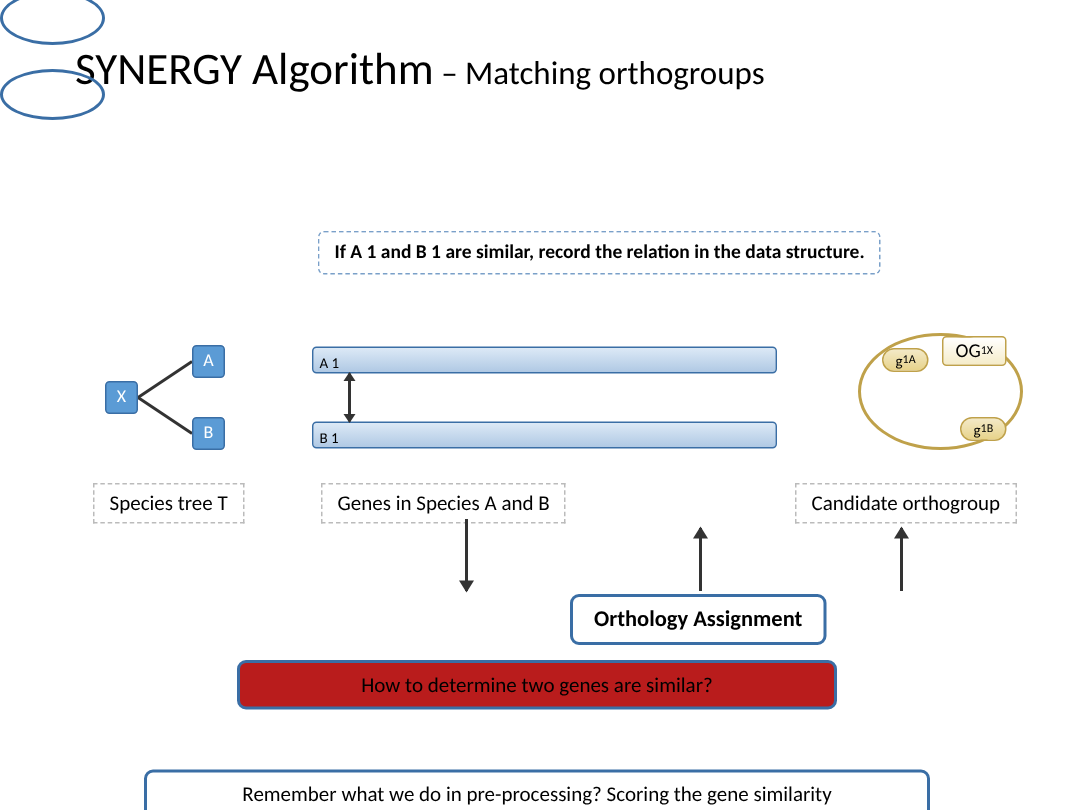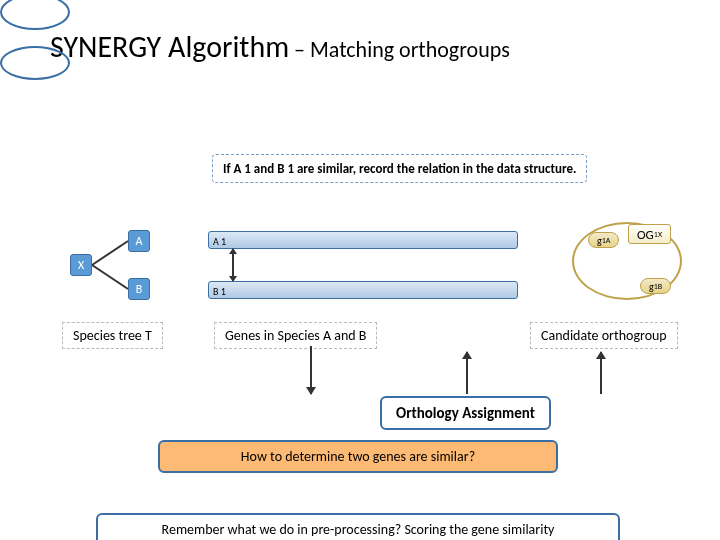--- a/index.html
+++ b/index.html
@@ -32,21 +32,21 @@
   .caption.ge { left: 214px; }
   .caption.co { left: 510px; margin-left: 20px; }
   .arrow-v { position: absolute; width: 2px; background: #333; }
   .arrow-v::after { content: ""; position: absolute; left: -4px; bottom: -1px; border-left: 5px solid transparent; border-right: 5px solid transparent; border-top: 8px solid #333; }
   .arrow-u { position: absolute; width: 2px; background: #333; }
   .arrow-u::after { content: ""; position: absolute; left: -4px; top: -1px; border-left: 5px solid transparent; border-right: 5px solid transparent; border-bottom: 8px solid #333; }
   .av1 { left: 310px; top: 346px; height: 48px; }
   .au1 { left: 600px; top: 352px; height: 42px; }
   .ortho-box { position: absolute; left: 380px; top: 396px; padding: 6px 14px; border: 2px solid #3a6ea5; border-radius: 6px; background: #fff; font-size: 15px; font-weight: 700; }
   .aumid { left: 466px; top: 352px; height: 42px; }
-  .q-box { position: absolute; left: 158px; top: 440px; width: 400px; padding: 6px 10px; border: 2px solid #3a6ea5; border-radius: 6px; background: #fdba74; font-size: 14px; text-align: center; }
+  .q-box { position: absolute; left: 158px; top: 440px; width: 400px; padding: 6px 10px; border: 2px solid #3a6ea5; border-radius: 6px; background: #b91c1c; font-size: 14px; text-align: center; }
   .r-box { position: absolute; left: 96px; top: 484px; width: 524px; padding: 6px 10px; border: 2px solid #3a6ea5; border-radius: 6px; background: #fff; font-size: 14px; text-align: center; margin-top: 29px; }
   .link { position: absolute; left: 232px; top: 249px; width: 2px; height: 32px; background: #333; }
   .link::before { content: ""; position: absolute; left: -3px; top: -1px; border-left: 4px solid transparent; border-right: 4px solid transparent; border-bottom: 6px solid #333; }
   .link::after { content: ""; position: absolute; left: -3px; bottom: -1px; border-left: 4px solid transparent; border-right: 4px solid transparent; border-top: 6px solid #333; }
 </style>
 </head>
 <body>
 
 <div class="title">
   <span class="main">SYNERGY Algorithm</span><span class="sub"> – </span><span class="sub">Matching orthogroups</span>

